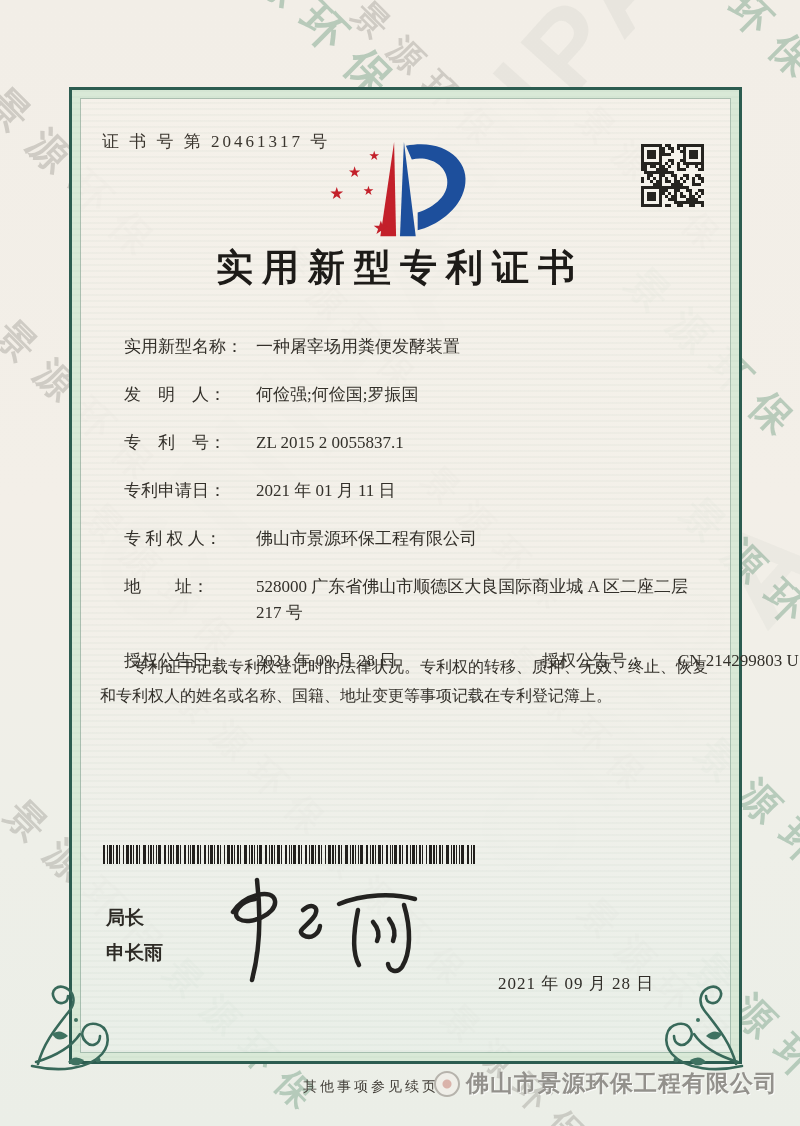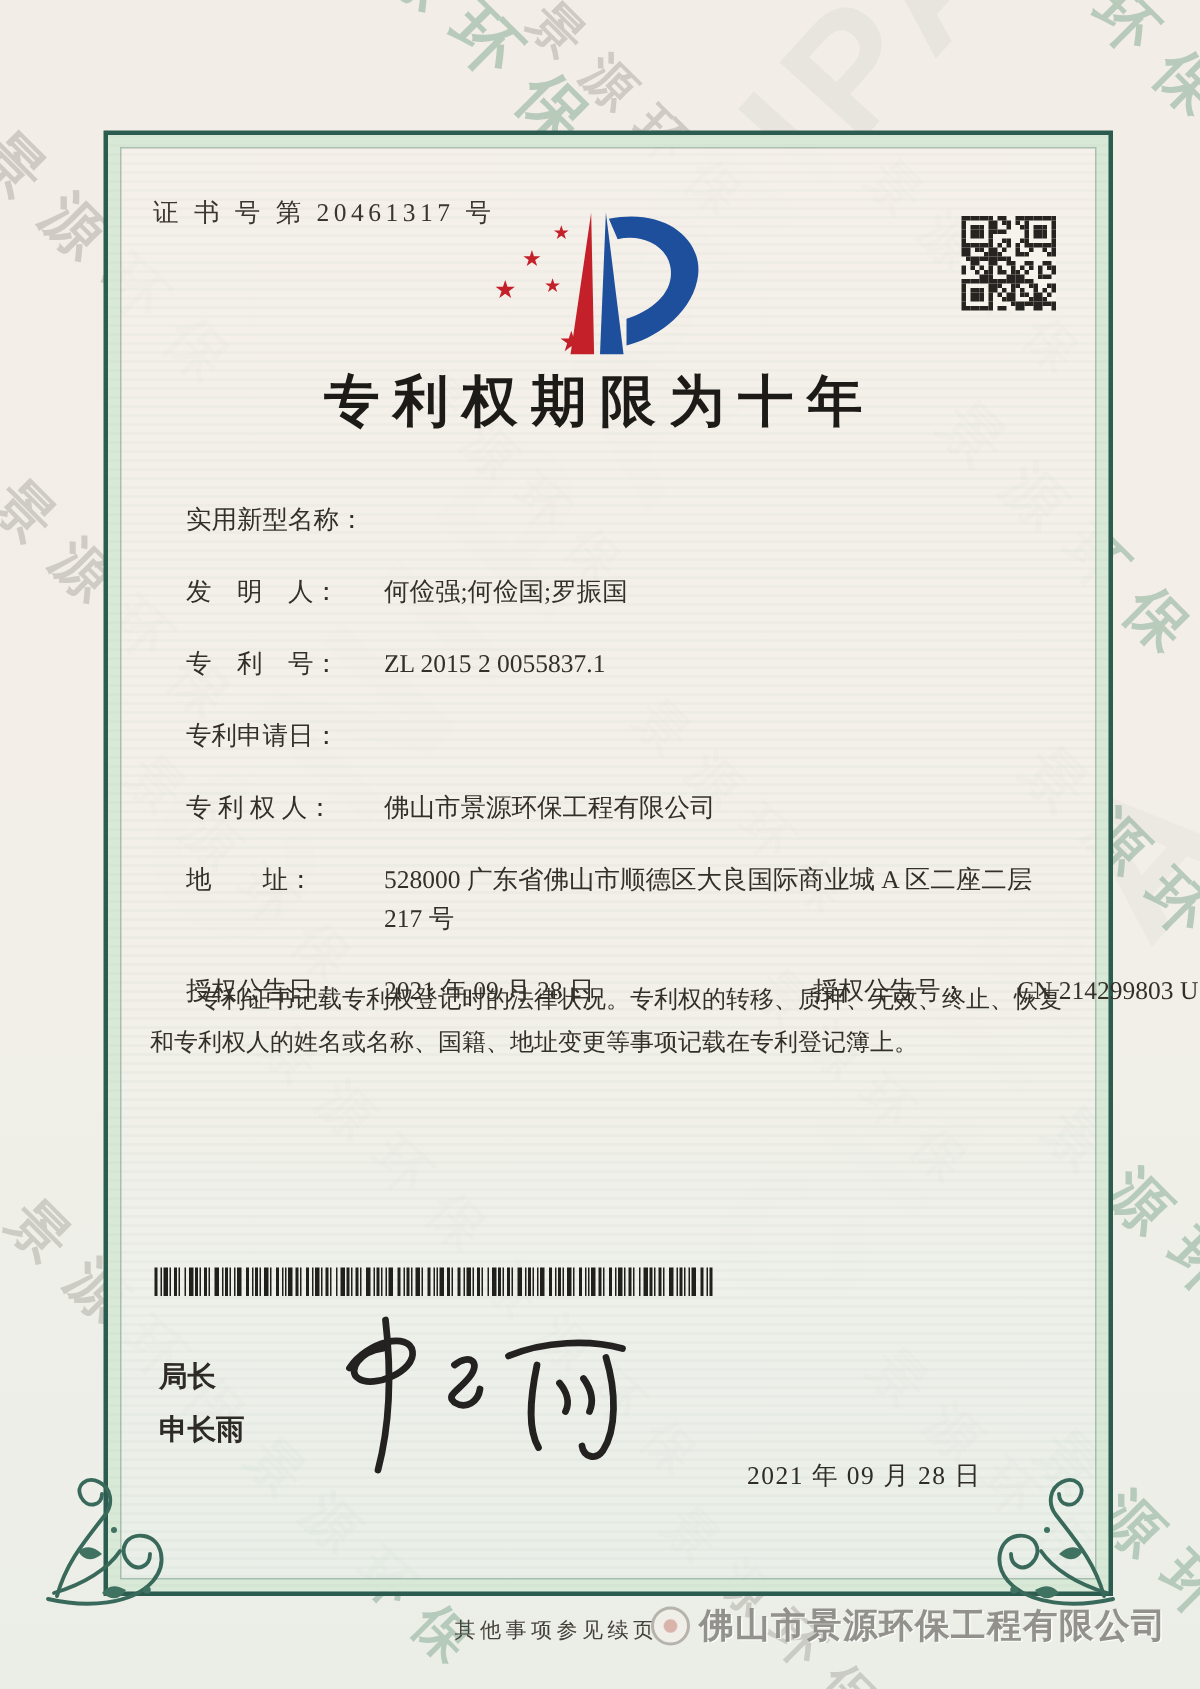--- a/index.html
+++ b/index.html
@@ -385,36 +385,38 @@
         <div style="left: 18px; top: 60px; width: 3px; height: 3px;"></div>
         <div style="left: 24px; top: 60px; width: 3px; height: 3px;"></div>
         <div style="left: 27px; top: 60px; width: 3px; height: 3px;"></div>
         <div style="left: 36px; top: 60px; width: 3px; height: 3px;"></div>
         <div style="left: 39px; top: 60px; width: 3px; height: 3px;"></div>
         <div style="left: 48px; top: 60px; width: 3px; height: 3px;"></div>
         <div style="left: 51px; top: 60px; width: 3px; height: 3px;"></div>
         <div style="left: 60px; top: 60px; width: 3px; height: 3px;"></div>
       </div>
 
-    <div class="title">专利权期限为十年</div>
+    <div class="title">实用新型专利证书</div>
 
     <div class="fields">
       <div class="frow">
         <div class="flabel">实用新型名称：</div>
+        <div class="fvalue">一种屠宰场用粪便发酵装置</div>
       </div>
       <div class="frow">
         <div class="flabel">发　明　人：</div>
         <div class="fvalue">何俭强;何俭国;罗振国</div>
       </div>
       <div class="frow">
         <div class="flabel">专　利　号：</div>
         <div class="fvalue">ZL 2015 2 0055837.1</div>
       </div>
       <div class="frow">
         <div class="flabel">专利申请日：</div>
+        <div class="fvalue">2021 年 01 月 11 日</div>
       </div>
       <div class="frow">
         <div class="flabel">专 利 权 人：</div>
         <div class="fvalue">佛山市景源环保工程有限公司</div>
       </div>
       <div class="frow">
         <div class="flabel">地　　址：</div>
         <div class="fvalue" style="max-width:548px;">528000 广东省佛山市顺德区大良国际商业城 A 区二座二层 217 号</div>
       </div>
       <div class="frow grant">

